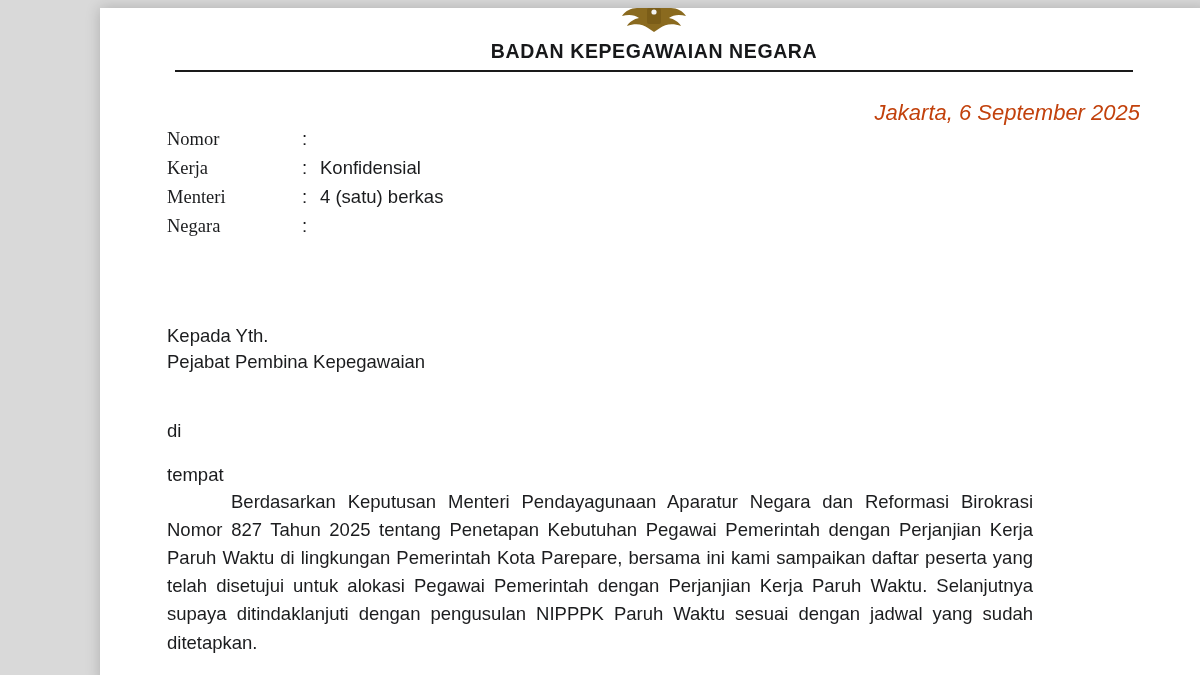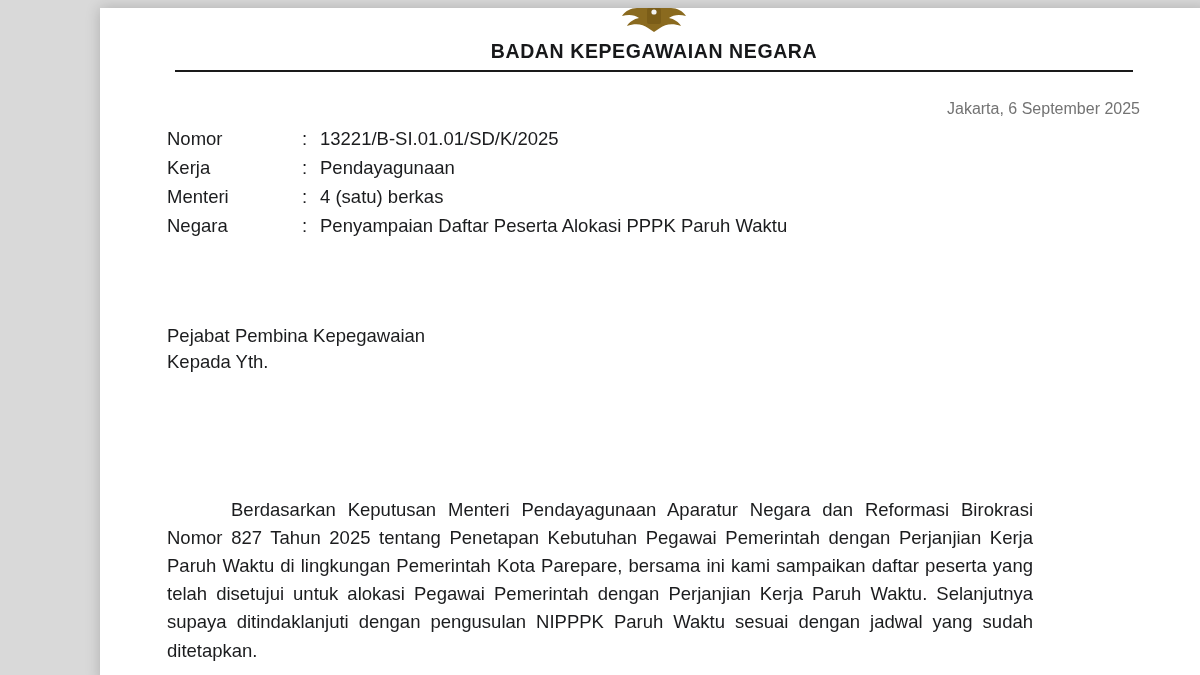--- a/index.html
+++ b/index.html
@@ -64,37 +64,38 @@
     left: 75px;
     right: 75px;
     top: 62px;
     border-top: 2px solid #1a1a1a;
   }
 
   .dateline {
     position: absolute;
     right: 68px;
     top: 92px;
-    font-size: 16px;
-    color: #737373;
+    font-size: 22px;
+    color: #c2410c;
+    font-style: italic;
   }
 
   .meta {
     position: absolute;
     left: 67px;
     top: 120px;
     font-size: 18.5px;
     color: #1b1c1e;
   }
   .meta-row {
     display: flex;
     align-items: baseline;
     margin-bottom: 7px;
   }
-  .meta-label { width: 135px; flex: 0 0 135px; }
+  .meta-label { width: 135px; flex: 0 0 135px; font-family: Liberation Serif, serif; }
   .meta-colon { width: 18px; flex: 0 0 18px; }
   .meta-value { white-space: nowrap; }
 
   .addressee {
     position: absolute;
     left: 67px;
     top: 315px;
     font-size: 18.5px;
     line-height: 1.42;
     color: #1b1c1e;
@@ -112,21 +113,21 @@
   .body-text {
     position: absolute;
     left: 67px;
     width: 866px;
     top: 476px;
     font-size: 18.5px;
     line-height: 1.52;
     text-align: justify;
     color: #1b1c1e;
   }
-  .body-text p { margin: 12px 0 17px 0; text-indent: 64px; }
+  .body-text p { margin: 4px 0 17px 0; text-indent: 64px; }
   .body-text p:last-child { margin-bottom: 0; }
 </style>
 </head>
 <body>
 
 <div class="page-backdrop"></div>
 
 <div class="paper">
   <div class="paper-inner">
 
@@ -145,44 +146,46 @@
 
     <div class="letterhead">BADAN KEPEGAWAIAN NEGARA</div>
     <div class="rule"></div>
 
     <div class="dateline">Jakarta, 6 September 2025</div>
 
     <div class="meta">
       <div class="meta-row">
         <span class="meta-label">Nomor</span>
         <span class="meta-colon">:</span>
-        <span class="meta-value">13221/B-SI.01.01/SD/K/2025</span>
       </div>
       <div class="meta-row">
         <span class="meta-label">Kerja</span>
         <span class="meta-colon">:</span>
-        <span class="meta-value">Pendayagunaan</span>
+        <span class="meta-value">Konfidensial</span>
       </div>
       <div class="meta-row">
         <span class="meta-label">Menteri</span>
         <span class="meta-colon">:</span>
         <span class="meta-value">4 (satu) berkas</span>
       </div>
       <div class="meta-row">
         <span class="meta-label">Negara</span>
         <span class="meta-colon">:</span>
-        <span class="meta-value">Penyampaian Daftar Peserta Alokasi PPPK Paruh Waktu</span>
       </div>
     </div>
 
     <div class="addressee">
+      <div>Kepada Yth.</div>
       <div>Pejabat Pembina Kepegawaian</div>
-      <div>Kepada Yth.</div>
     </div>
 
+    <div class="addr-place">
+      <div>di</div>
+      <div class="line2">tempat</div>
+    </div>
 
     <div class="body-text">
       <p>Berdasarkan Keputusan Menteri Pendayagunaan Aparatur Negara dan Reformasi Birokrasi Nomor 827 Tahun 2025 tentang Penetapan Kebutuhan Pegawai Pemerintah dengan Perjanjian Kerja Paruh Waktu di lingkungan Pemerintah Kota Parepare, bersama ini kami sampaikan daftar peserta yang telah disetujui untuk alokasi Pegawai Pemerintah dengan Perjanjian Kerja Paruh Waktu. Selanjutnya supaya ditindaklanjuti dengan pengusulan NIPPPK Paruh Waktu sesuai dengan jadwal yang sudah ditetapkan.</p>
       <p>Demikian untuk dipergunakan sebagaimana mestinya, atas perhatiannya kami ucapkan terima kasih.</p>
     </div>
 
   </div>
 </div>
 
 </body></html>

